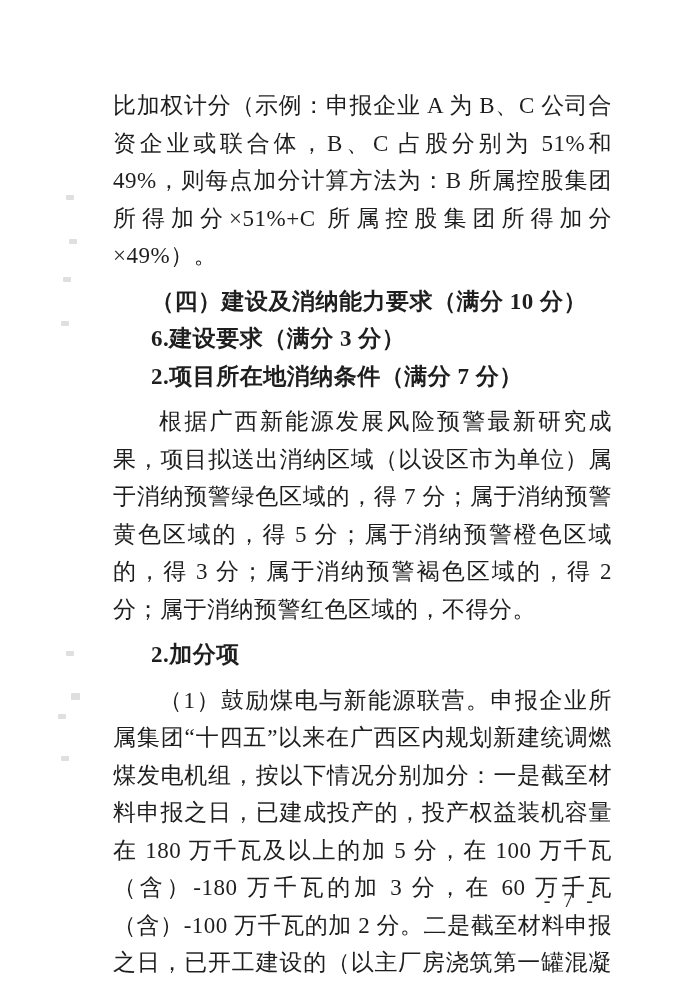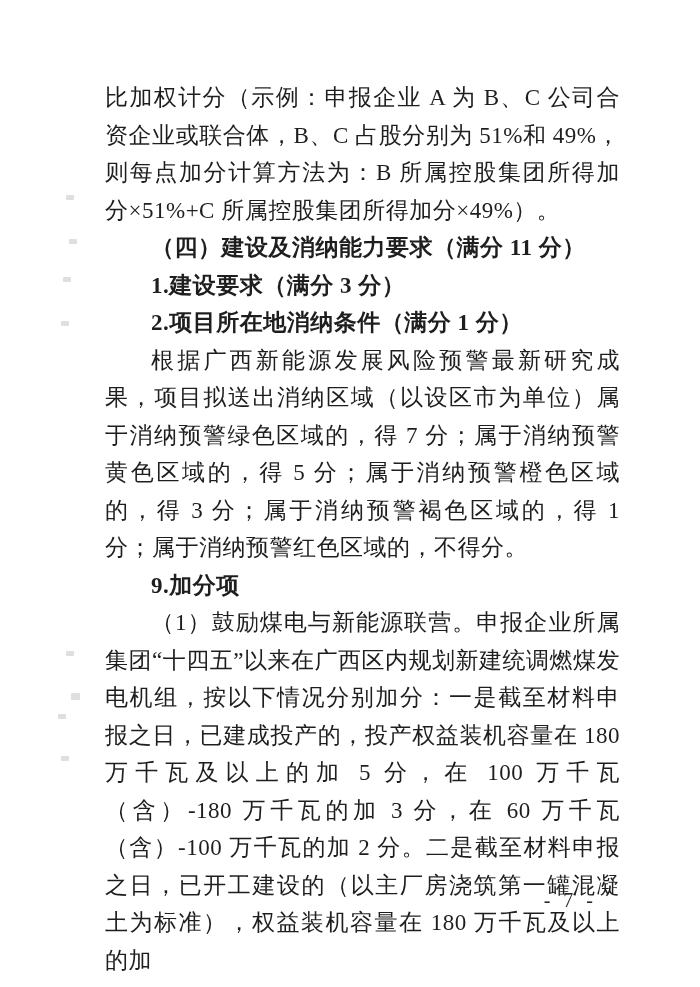--- a/index.html
+++ b/index.html
@@ -21,21 +21,21 @@
     left: 105px;
     top: 79px;
     width: 515px;
     font-size: 23px;
     line-height: 37.5px;
     text-align: justify;
     text-justify: inter-character;
     letter-spacing: 0.5px;
   }
   .para {
-    margin: 0;
+    margin: 8px;
     text-indent: 2em;
   }
   .para.noindent {
     text-indent: 0;
   }
   .heading {
     margin: 0;
     text-indent: 2em;
     font-weight: 700;
   }
@@ -67,25 +67,25 @@
   .m7 { left: 58px; top: 714px; }
   .m8 { left: 61px; top: 756px; }
 </style>
 </head>
 <body>
 
 <div class="page">
 
   <div class="text-block">
     <p class="para noindent">比加权计分（示例：申报企业 A 为 B、C 公司合资企业或联合体，B、C 占股分别为 51%和 49%，则每点加分计算方法为：B 所属控股集团所得加分×51%+C 所属控股集团所得加分×49%）。</p>
-    <p class="heading">（四）建设及消纳能力要求（满分 11 分）</p>
-    <p class="heading">1.建设要求（满分 3 分）</p>
-    <p class="heading">2.项目所在地消纳条件（满分 1 分）</p>
-    <p class="para">根据广西新能源发展风险预警最新研究成果，项目拟送出消纳区域（以设区市为单位）属于消纳预警绿色区域的，得 7 分；属于消纳预警黄色区域的，得 5 分；属于消纳预警橙色区域的，得 3 分；属于消纳预警褐色区域的，得 1 分；属于消纳预警红色区域的，不得分。</p>
-    <p class="heading">9.加分项</p>
+    <p class="heading">（四）建设及消纳能力要求（满分 10 分）</p>
+    <p class="heading">6.建设要求（满分 3 分）</p>
+    <p class="heading">2.项目所在地消纳条件（满分 7 分）</p>
+    <p class="para">根据广西新能源发展风险预警最新研究成果，项目拟送出消纳区域（以设区市为单位）属于消纳预警绿色区域的，得 7 分；属于消纳预警黄色区域的，得 5 分；属于消纳预警橙色区域的，得 3 分；属于消纳预警褐色区域的，得 2 分；属于消纳预警红色区域的，不得分。</p>
+    <p class="heading">2.加分项</p>
     <p class="para">（1）鼓励煤电与新能源联营。申报企业所属集团“十四五”以来在广西区内规划新建统调燃煤发电机组，按以下情况分别加分：一是截至材料申报之日，已建成投产的，投产权益装机容量在 180 万千瓦及以上的加 5 分，在 100 万千瓦（含）-180 万千瓦的加 3 分，在 60 万千瓦（含）-100 万千瓦的加 2 分。二是截至材料申报之日，已开工建设的（以主厂房浇筑第一罐混凝土为标准），权益装机容量在 180 万千瓦及以上的加</p>
   </div>
 
   <div class="page-number">- 7 -</div>
 
   <div class="scan-mark m1"></div>
   <div class="scan-mark m2"></div>
   <div class="scan-mark m3"></div>
   <div class="scan-mark m4"></div>
   <div class="scan-mark m5"></div>

